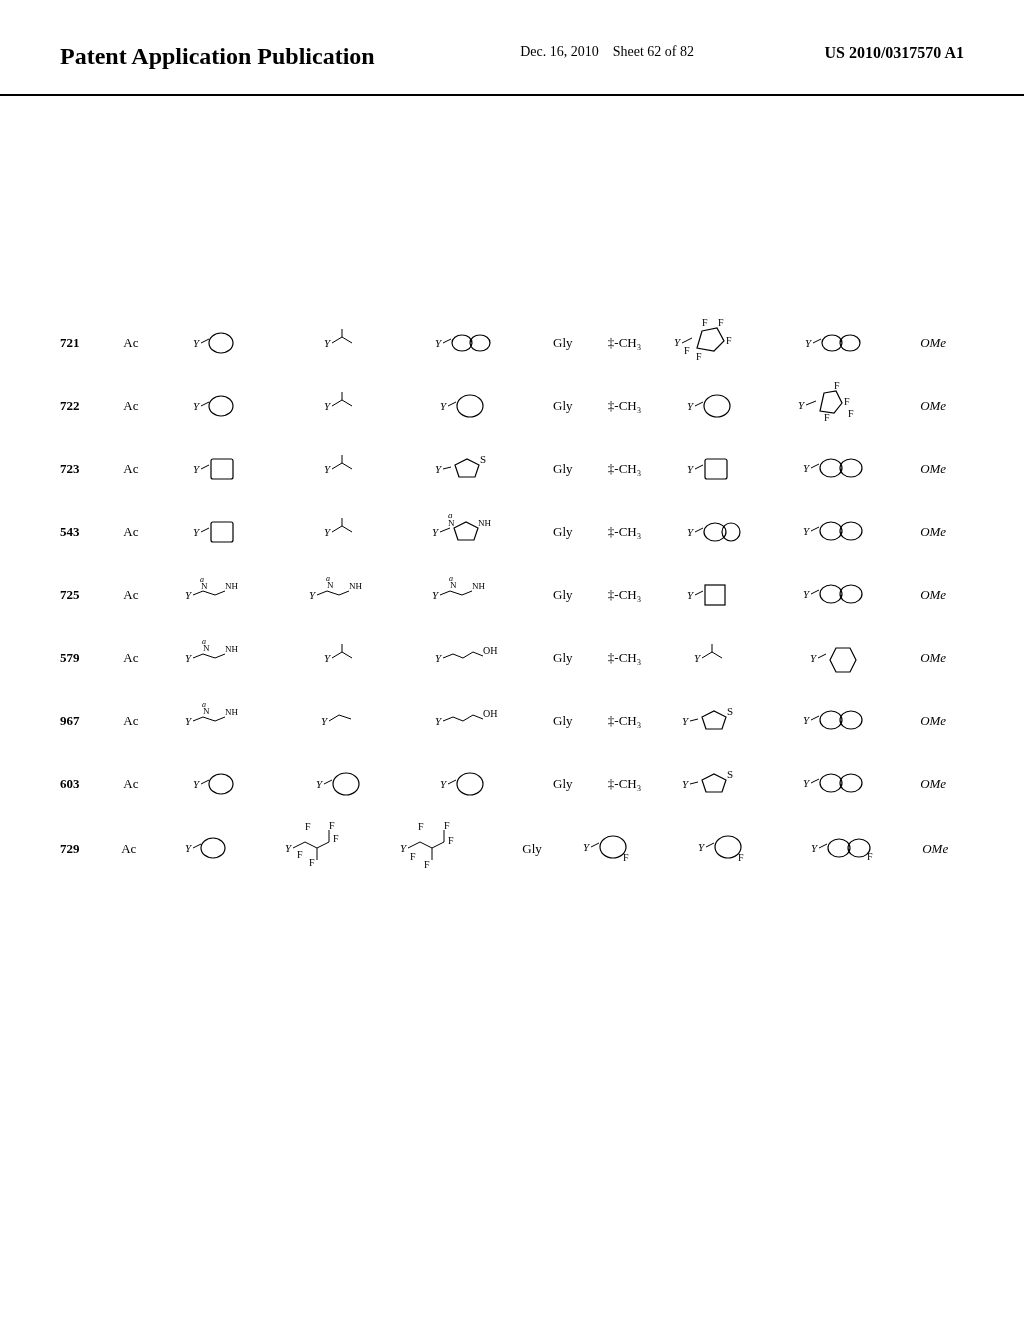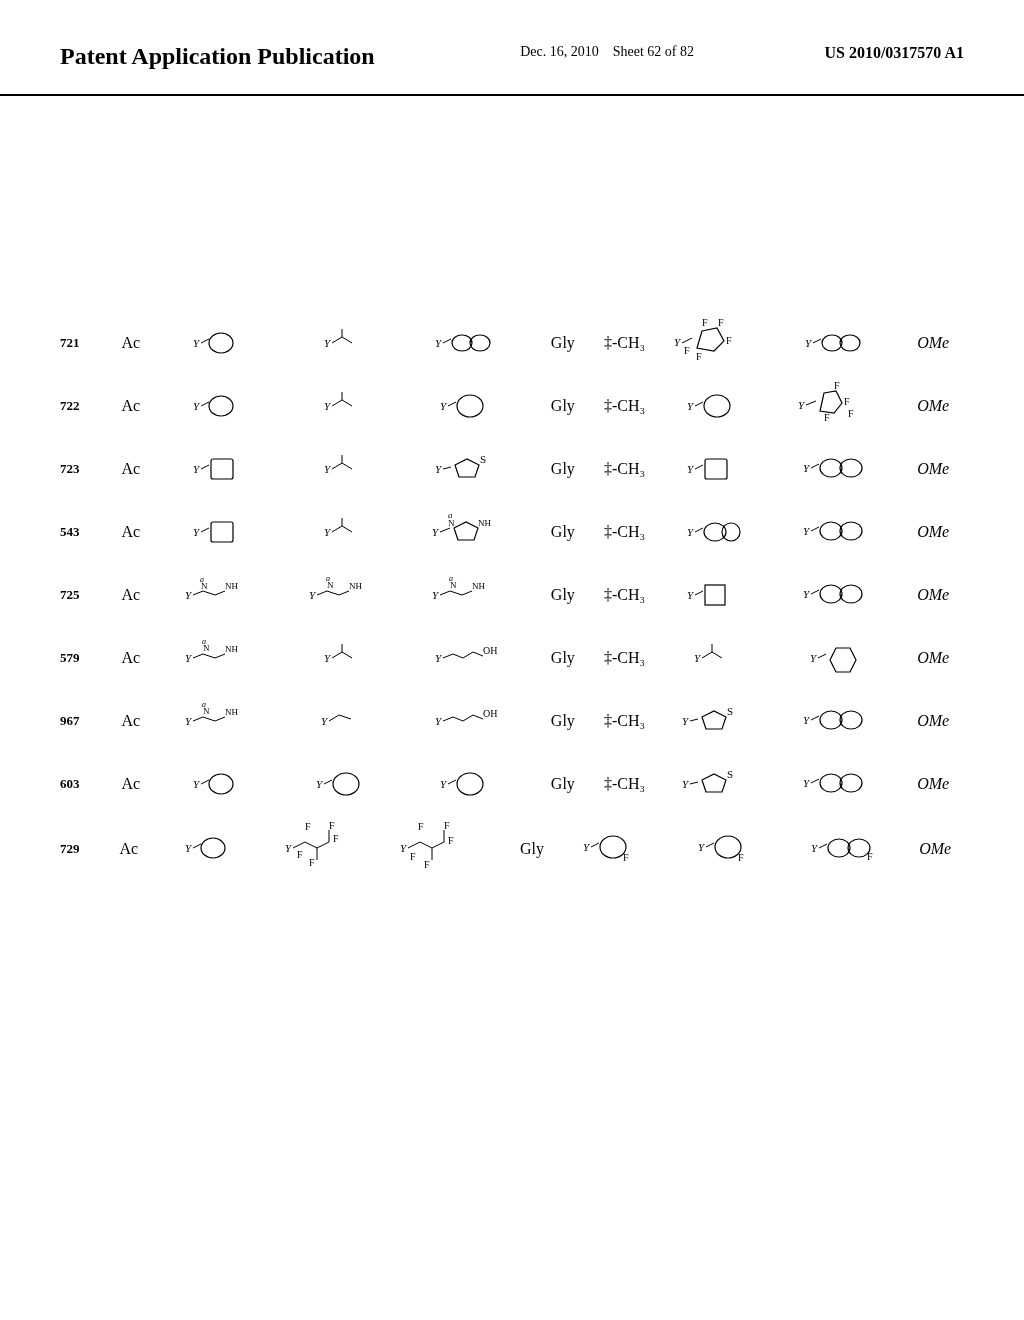--- a/index.html
+++ b/index.html
@@ -65,21 +65,21 @@
 
     .compound-cell {
       display: flex;
       align-items: center;
       justify-content: center;
       flex: 1;
     }
 
     .compound-cell.label {
       flex: 0.5;
-      font-size: 16px;
+      font-size: 13px;
     }
 
     svg text {
       font-family: 'Times New Roman', Times, serif;
     }
 
     .ome-label {
       font-size: 13px;
       font-style: italic;
     }

